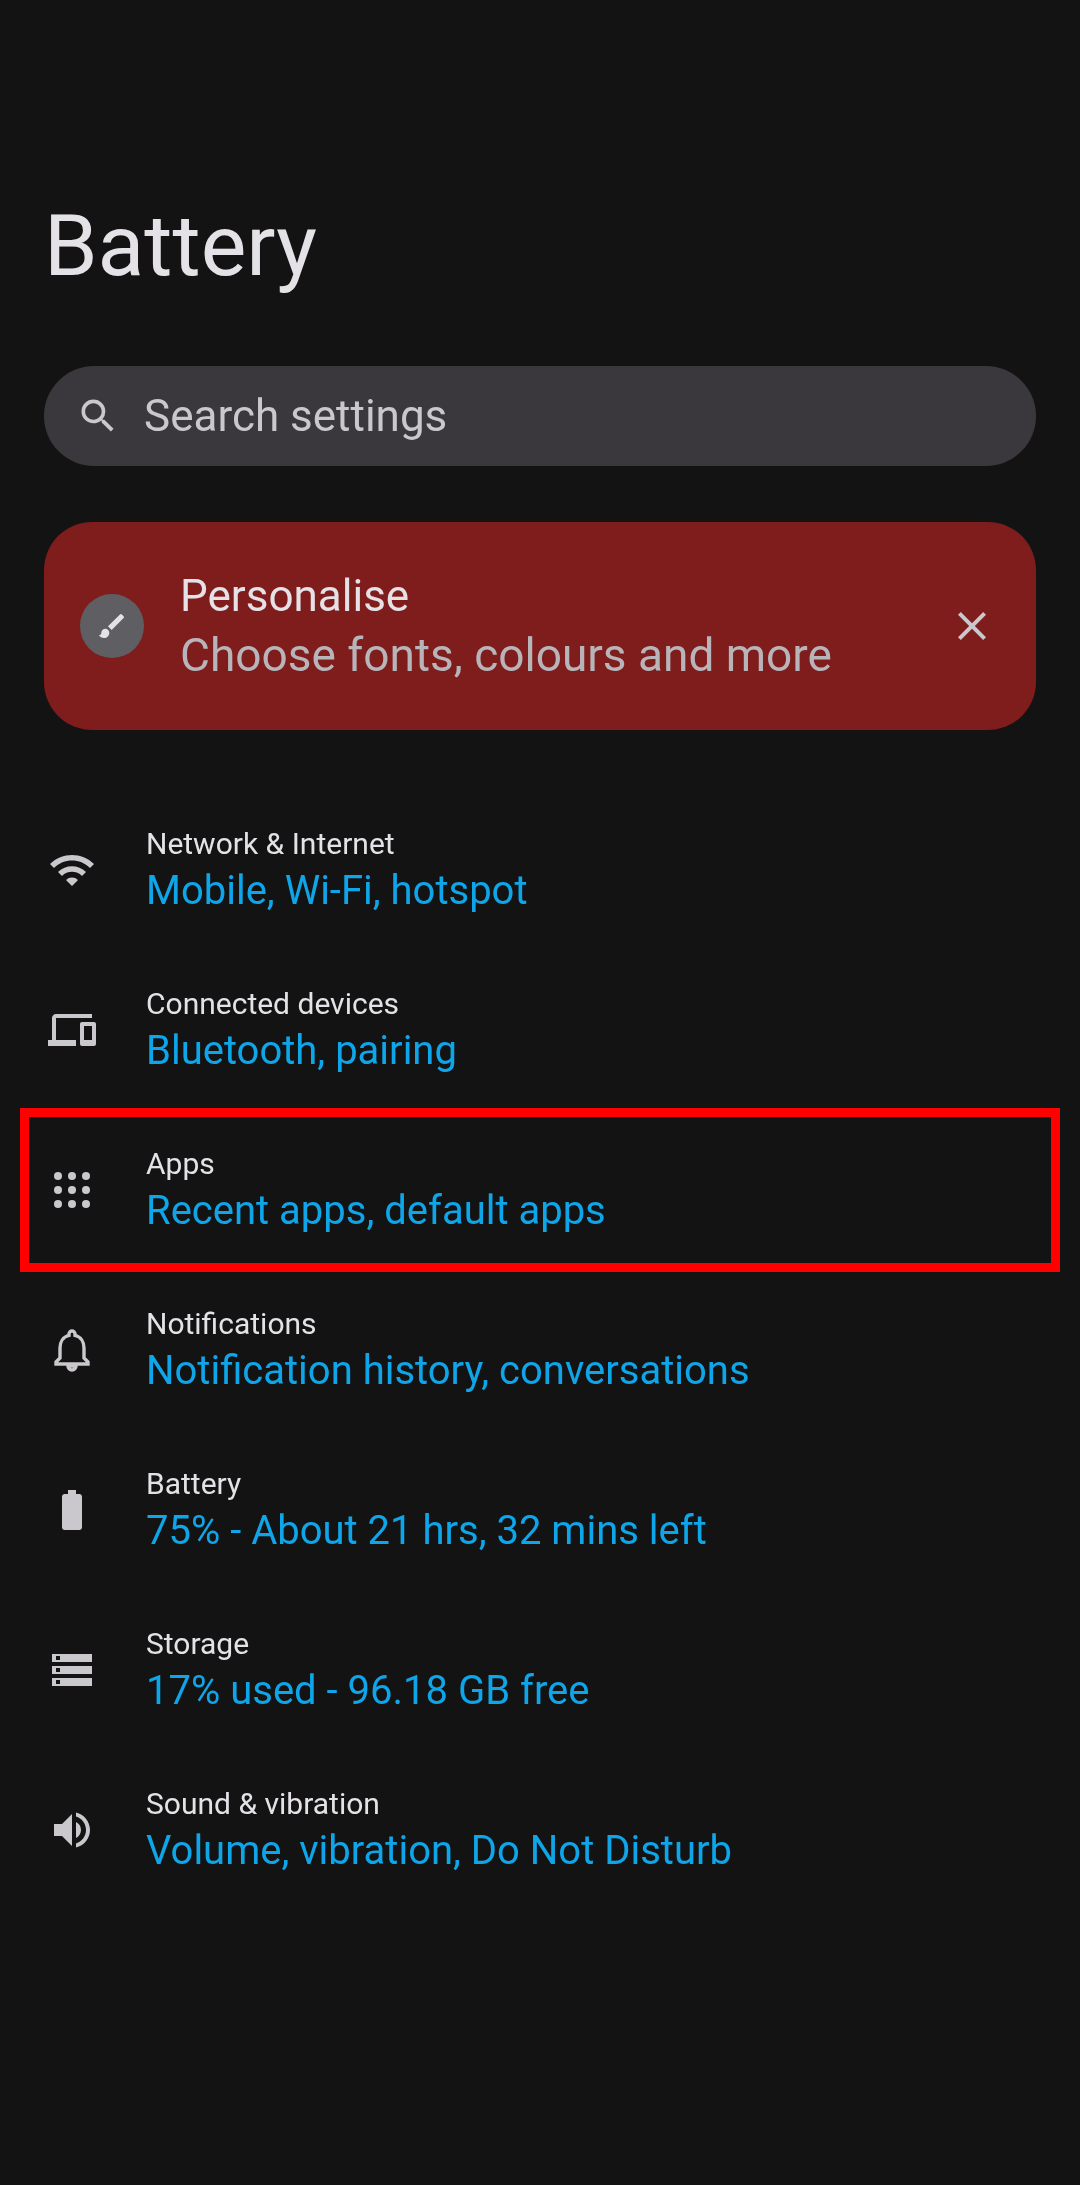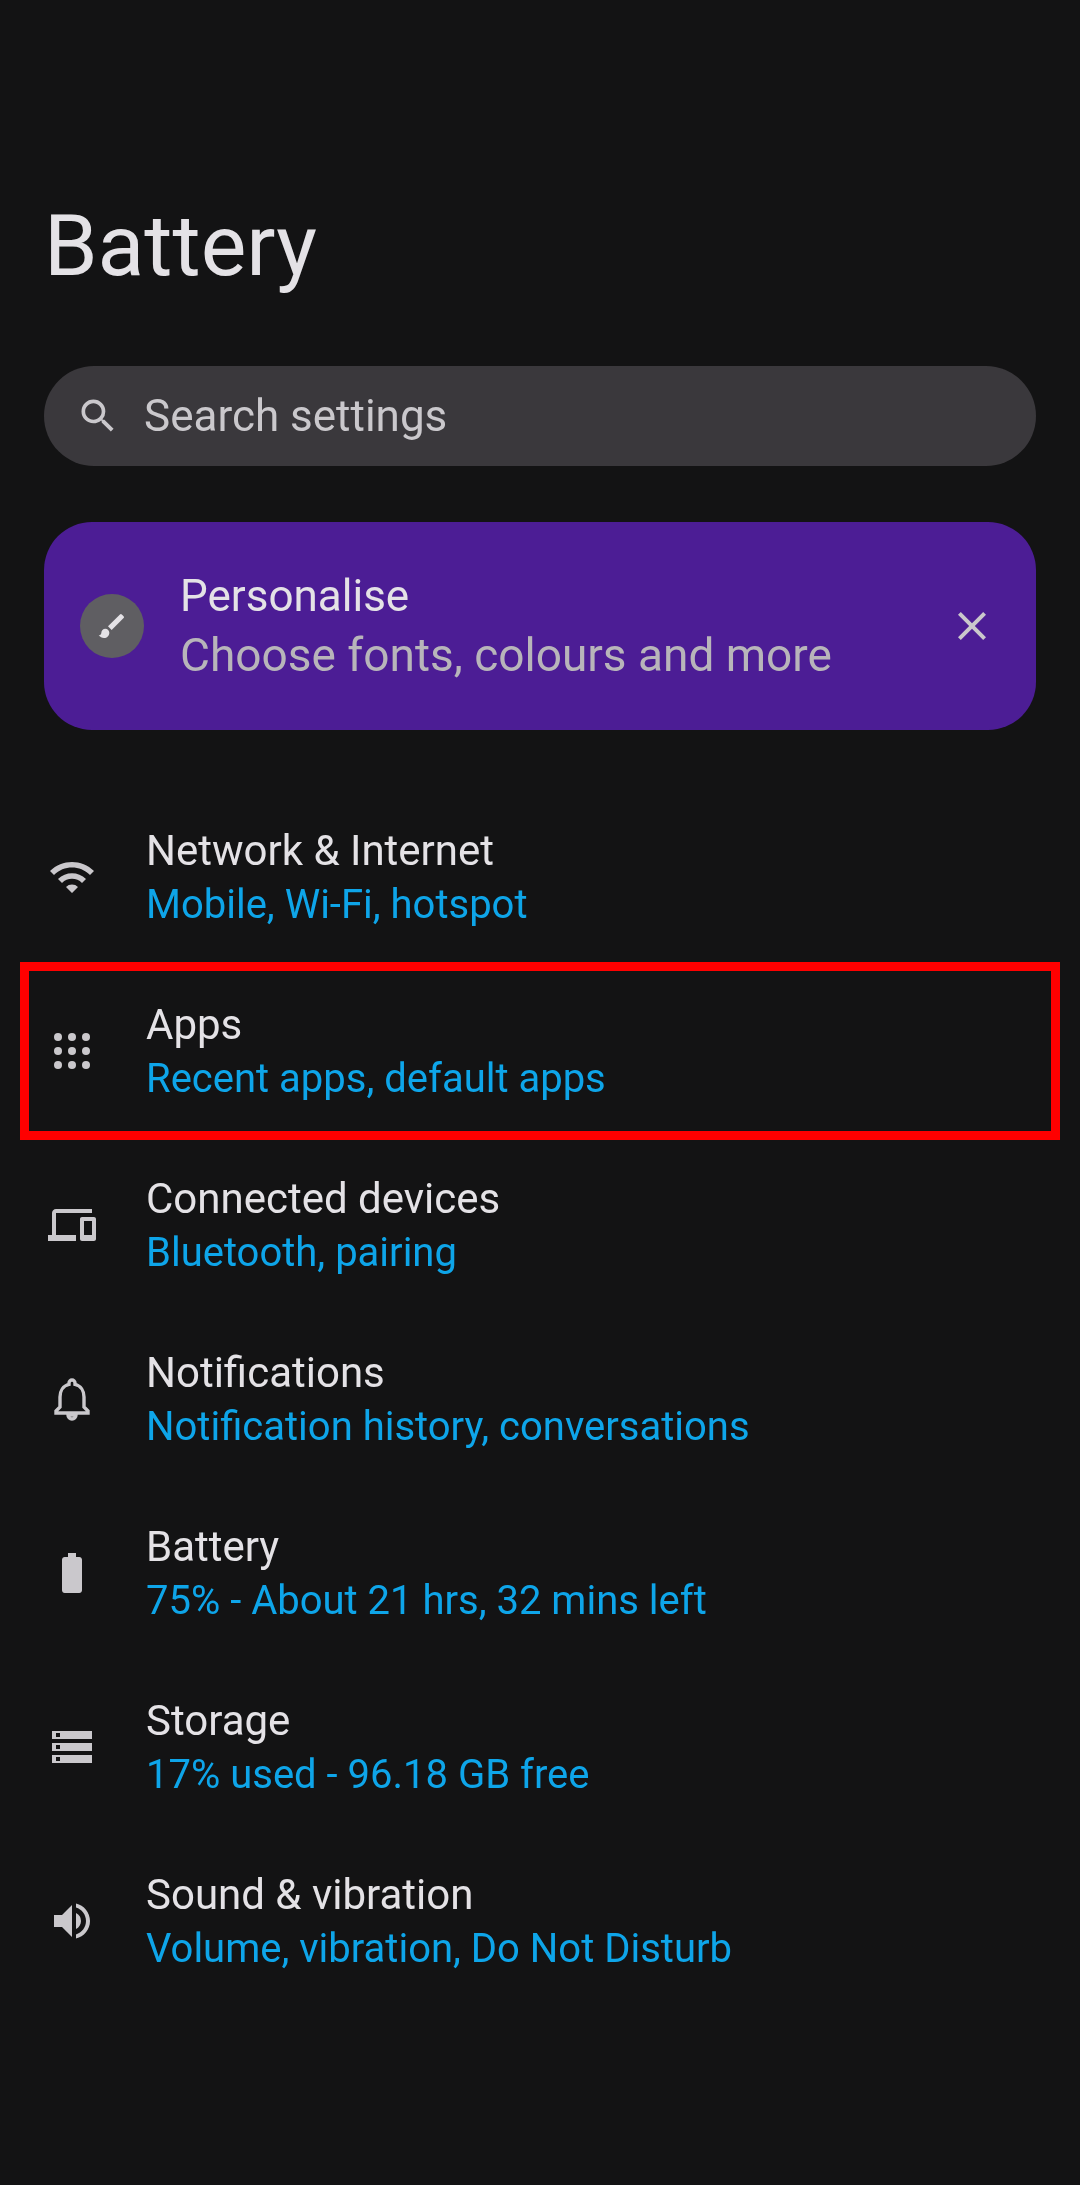--- a/index.html
+++ b/index.html
@@ -44,21 +44,21 @@
     }
     .search-placeholder {
       font-size: 44px;
       color: #cac8cc;
       font-weight: 400;
       text-align: right;
     }
     .card {
       display: flex;
       align-items: center;
-      background-color: #4c1d95;
+      background-color: #7f1d1d;
       border-radius: 48px;
       padding: 48px 36px;
       margin-bottom: 60px;
     }
     .card-icon-wrap {
       width: 64px;
       height: 64px;
       border-radius: 50%;
       background-color: #5f5e62;
       display: flex;
@@ -101,21 +101,21 @@
       width: 48px;
       height: 48px;
       fill: #cac8cc;
       margin-right: 50px;
       flex-shrink: 0;
     }
     .item-text {
       flex: 1;
     }
     .item-title {
-      font-size: 42px;
+      font-size: 30px;
       color: #e4e2e6;
       margin-bottom: 6px;
     }
     .item-subtitle {
       font-size: 40px;
       color: #0ea5e9;
     }
     .highlight-box {
       position: absolute;
       border: 9px solid #ff0000;
@@ -161,20 +161,30 @@
 
   <div class="list">
 
     <div class="list-item">
       <svg class="item-icon" viewBox="0 0 24 24">
         <path d="M1 9l2 2c4.97-4.97 13.03-4.97 18 0l2-2C16.93 2.93 7.08 2.93 1 9zm8 8l3 3 3-3a4.237 4.237 0 0 0-6 0zm-4-4l2 2a7.074 7.074 0 0 1 10 0l2-2C15.14 9.14 8.87 9.14 5 13z"></path>
       </svg>
       <div class="item-text">
         <div class="item-title">Network &amp; Internet</div>
         <div class="item-subtitle">Mobile, Wi-Fi, hotspot</div>
+      </div>
+    </div>
+
+    <div class="list-item">
+      <svg class="item-icon" viewBox="0 0 24 24">
+        <path d="M4 6h18V4H4c-1.1 0-2 .9-2 2v11H0v3h14v-3H4V6zm19 2h-6c-.55 0-1 .45-1 1v10c0 .55.45 1 1 1h6c.55 0 1-.45 1-1V9c0-.55-.45-1-1-1zm-1 9h-4v-7h4v7z"></path>
+      </svg>
+      <div class="item-text">
+        <div class="item-title">Connected devices</div>
+        <div class="item-subtitle">Bluetooth, pairing</div>
       </div>
     </div>
 
     <div class="list-item highlighted">
       <div class="highlight-box"></div>
       <svg class="item-icon" viewBox="0 0 24 24">
         <circle cx="5" cy="5" r="2"></circle>
           <circle cx="12" cy="5" r="2"></circle>
           <circle cx="19" cy="5" r="2"></circle>
         <circle cx="5" cy="12" r="2"></circle>
@@ -185,30 +195,20 @@
           <circle cx="19" cy="19" r="2"></circle>
       </svg>
       <div class="item-text">
         <div class="item-title">Apps</div>
         <div class="item-subtitle">Recent apps, default apps</div>
       </div>
     </div>
 
     <div class="list-item">
       <svg class="item-icon" viewBox="0 0 24 24">
-        <path d="M4 6h18V4H4c-1.1 0-2 .9-2 2v11H0v3h14v-3H4V6zm19 2h-6c-.55 0-1 .45-1 1v10c0 .55.45 1 1 1h6c.55 0 1-.45 1-1V9c0-.55-.45-1-1-1zm-1 9h-4v-7h4v7z"></path>
-      </svg>
-      <div class="item-text">
-        <div class="item-title">Connected devices</div>
-        <div class="item-subtitle">Bluetooth, pairing</div>
-      </div>
-    </div>
-
-    <div class="list-item">
-      <svg class="item-icon" viewBox="0 0 24 24">
         <path d="M12 22c1.1 0 2-.9 2-2h-4a2 2 0 0 0 2 2zm6-6v-5c0-3.07-1.64-5.64-4.5-6.32V4c0-.83-.67-1.5-1.5-1.5s-1.5.67-1.5 1.5v.68C7.63 5.36 6 7.92 6 11v5l-2 2v1h16v-1l-2-2z" fill="none" stroke="#cac8cc" stroke-width="1.7"></path>
       </svg>
       <div class="item-text">
         <div class="item-title">Notifications</div>
         <div class="item-subtitle">Notification history, conversations</div>
       </div>
     </div>
 
     <div class="list-item">
       <svg class="item-icon" viewBox="0 0 24 24">

